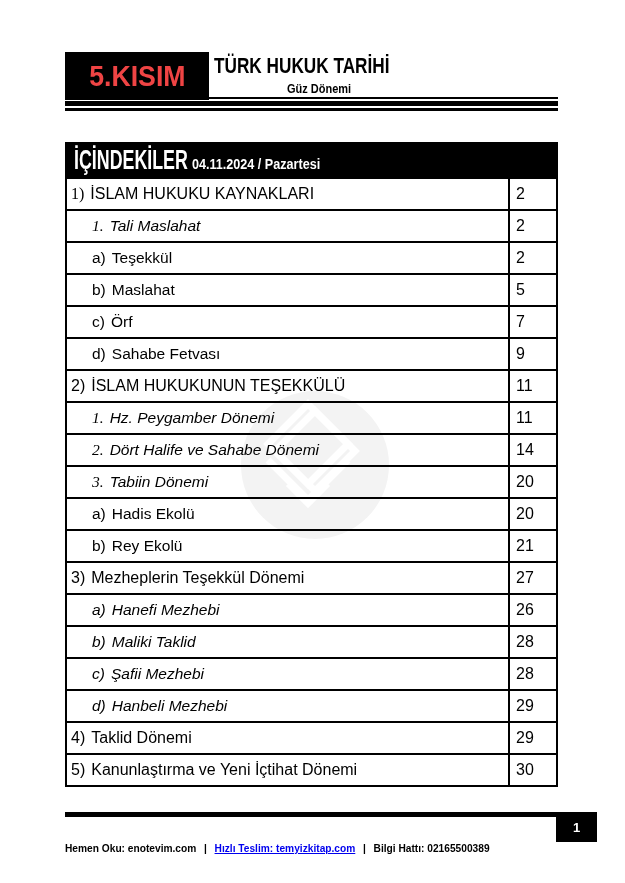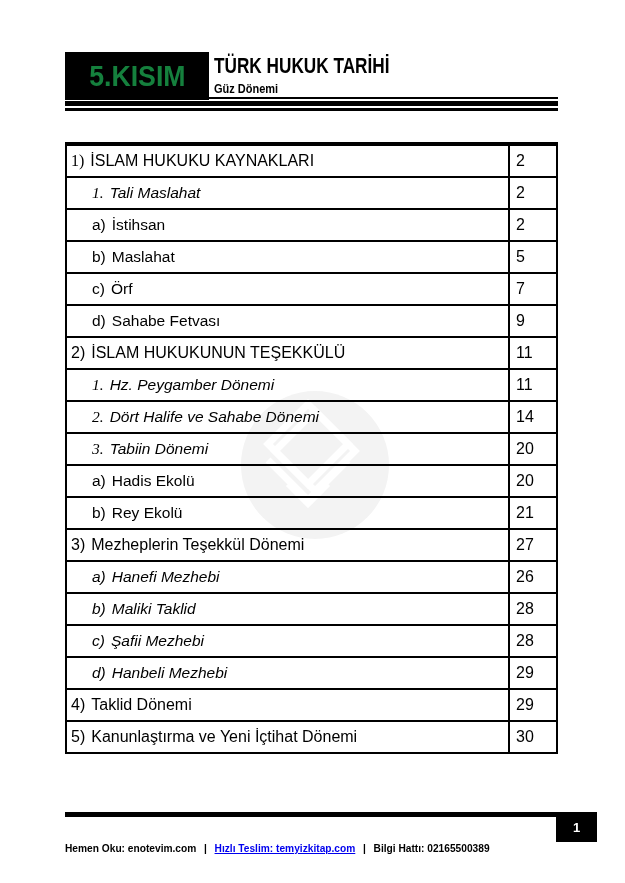--- a/index.html
+++ b/index.html
@@ -6,28 +6,28 @@
   html,body { background:#e8e8e8; }
   .page {
     position:relative; width:625px; height:883px; margin:0 auto;
     background:#ffffff; overflow:hidden;
     font-family:"Liberation Sans", sans-serif; color:#000;
   }
 
   
   .kisim-box {
     position:absolute; left:65px; top:52px; width:144px; height:48px;
-    background:#000; color:#15803d; z-index:2;
+    background:#000; color:#ef4444; z-index:2;
     display:flex; align-items:center; justify-content:center;
   }
   .kisim-box span {
     font-size:29px; font-weight:bold; display:inline-block;
     transform:scaleX(0.92); white-space:nowrap;
   }
-  .title-block { position:absolute; left:214px; top:55px; z-index:2; }
+  .title-block { position:absolute; left:214px; top:55px; z-index:2;text-align:center; }
   .course-title {
     font-size:21.5px; font-weight:bold; line-height:1.05; white-space:nowrap;
     display:inline-block; transform:scaleX(0.8); transform-origin:left center;
   }
   .course-subtitle {
     font-size:12.5px; font-weight:bold; margin-top:4px; white-space:nowrap;
     display:inline-block; transform:scaleX(0.88); transform-origin:left center;
   }
   .rules { position:absolute; left:65px; top:97px; width:493px; z-index:1; }
   .rules .r1 { height:2px; background:#000; margin-bottom:2px; }
@@ -105,41 +105,45 @@
     <circle cx="75" cy="75" r="74" fill="#f3f3f3"></circle>
     <g fill="none" stroke="#ffffff" stroke-width="7">
       <path d="M 75 21 L 115 61 L 75 101 L 35 61 Z"></path>
       <path d="M 68 14 L 108 54 L 68 94 L 28 54 Z"></path>
       <path d="M 28 70 L 68 110 L 108 70"></path>
       <path d="M 48 94 L 68 114 L 88 94" stroke-width="6"></path>
     </g>
   </svg>
 
   <section class="toc">
+    <div class="toc-header">
+      <span class="toc-title">İÇİNDEKİLER</span>
+      <span class="toc-date">04.11.2024 / Pazartesi</span>
+    </div>
     <div id="toc-rows">
     <div class="toc-row style-main indent-0">
       <div class="label-cell">
         <span class="prefix prefix-serif">1)</span>
         <span class="label-text">İSLAM HUKUKU KAYNAKLARI</span>
       </div>
       <div class="page-cell">2</div>
     </div>
 
     <div class="toc-row style-sub-italic indent-1">
       <div class="label-cell">
         <span class="prefix prefix-serif-italic">1.</span>
         <span class="label-text">Tali Maslahat</span>
       </div>
       <div class="page-cell">2</div>
     </div>
 
     <div class="toc-row style-sub indent-1">
       <div class="label-cell">
         <span class="prefix">a)</span>
-        <span class="label-text">İstihsan</span>
+        <span class="label-text">Teşekkül</span>
       </div>
       <div class="page-cell">2</div>
     </div>
 
     <div class="toc-row style-sub indent-1">
       <div class="label-cell">
         <span class="prefix">b)</span>
         <span class="label-text">Maslahat</span>
       </div>
       <div class="page-cell">5</div>

